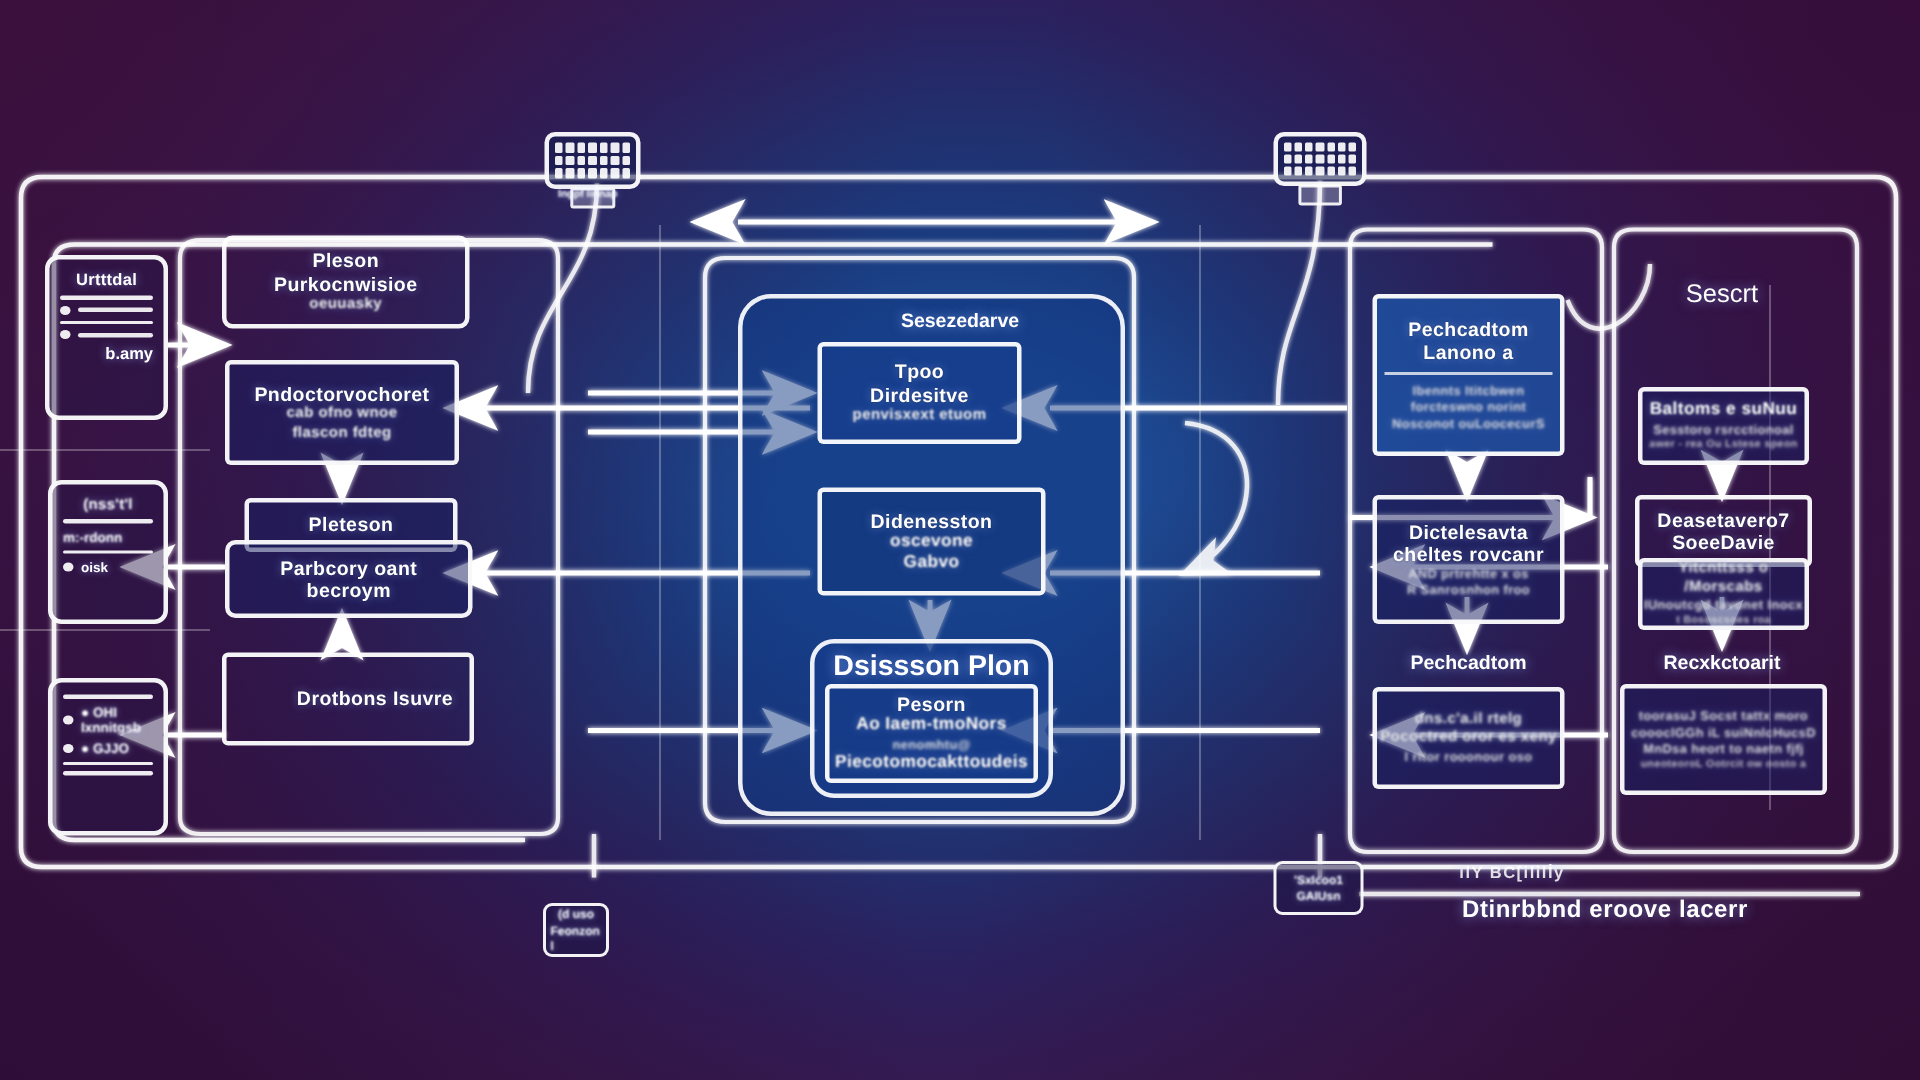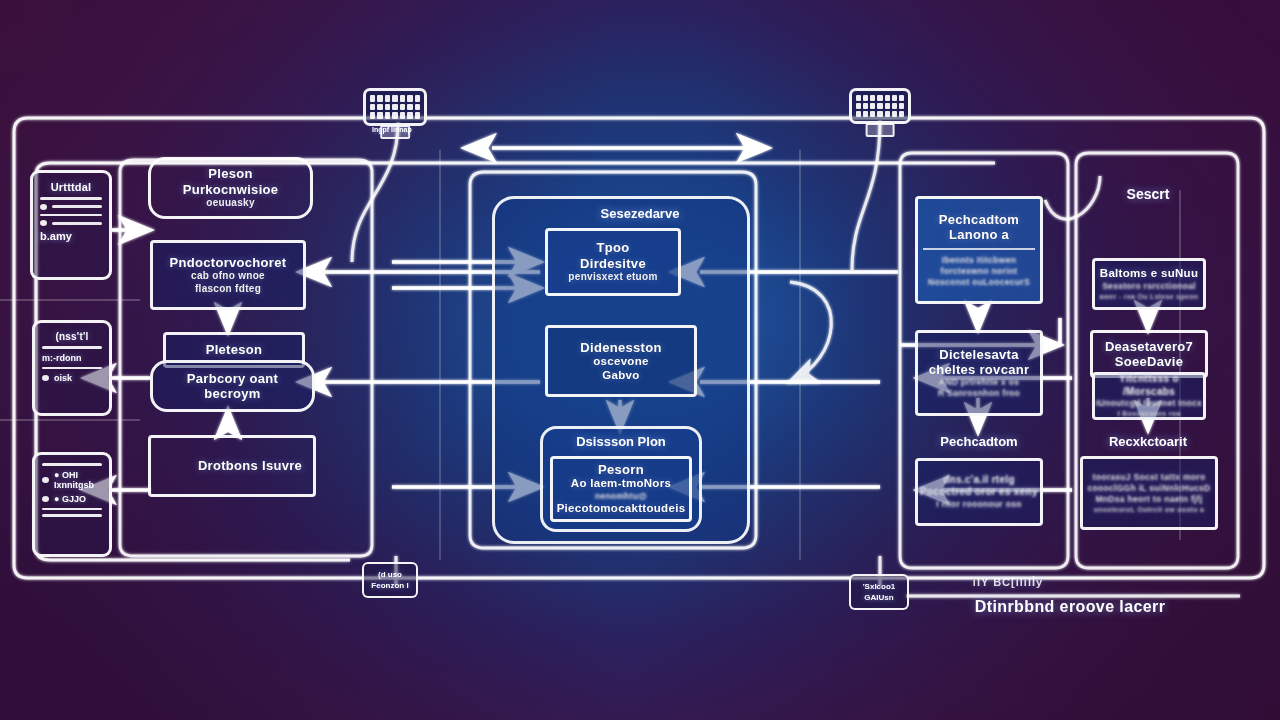--- a/index.html
+++ b/index.html
@@ -31,21 +31,21 @@
   .box{
     position:absolute;box-sizing:border-box;
     border:3px solid rgba(255,255,255,.95);
     border-radius:10px;
     display:flex;flex-direction:column;align-items:center;justify-content:center;
     text-align:center;color:#fff;
     text-shadow:0 0 6px rgba(140,170,255,.55), 0 0 2px rgba(0,0,0,.5);
     letter-spacing:.3px;
     z-index:4;
   }
-  .box.soft{border-radius:17px;}
+  .box.soft{border-radius:7px;}
   .box.sq{border-radius:4px;}
   .grp{
     position:absolute;box-sizing:border-box;
     border:3px solid rgba(255,255,255,.92);
     border-radius:22px;background:transparent;z-index:3;
   }
   .fillblue{background:rgba(22,62,140,.62);}
   .fillblue2{background:rgba(18,52,122,.55);}
   .fillcenter{background:rgba(17,56,132,.50);}
   .fillnavy{background:rgba(23,30,96,.50);}
@@ -92,21 +92,21 @@
   .card .hdr{
     font-size:11px;font-weight:700;text-align:center;
     text-shadow:0 0 6px rgba(160,185,255,.6);
     letter-spacing:.2px;
   }
   .card .rule{height:2.5px;background:rgba(255,255,255,.92);border-radius:2px;}
   .card .row{display:flex;align-items:center;gap:5px;}
   .card .dot{width:7px;height:6px;background:rgba(255,255,255,.92);border-radius:50%;flex:none;}
   .card .bar{flex:1;height:3px;background:rgba(255,255,255,.9);border-radius:2px;}
   .card .mini{font-size:9px;font-weight:700;text-shadow:0 0 5px rgba(160,185,255,.6);}
-  .card .ftr{font-size:11px;font-weight:700;text-align:left;text-shadow:0 0 6px rgba(160,185,255,.6);}
+  .card .ftr{font-size:11px;font-weight:700;text-align:right;text-shadow:0 0 6px rgba(160,185,255,.6);}
 
   .tagcard{
     position:absolute;z-index:5;box-sizing:border-box;
     border:2.5px solid rgba(255,255,255,.95);border-radius:6px;
     background:rgba(30,22,70,.5);
     display:flex;flex-direction:column;align-items:center;justify-content:center;
     color:#fff;gap:2px;padding:3px;
   }
   .tagcard .l{font-size:8px;font-weight:700;text-shadow:0 0 5px rgba(160,190,255,.65);line-height:1.15;}
 
@@ -341,21 +341,21 @@
     <div class="t3 blur2">penvisxext etuom</div>
   </div>
 
   <div class="box sq fillblue2" style="left:545px;top:325px;width:152px;height:72px;">
     <div class="t1 blur1">Didenesston</div>
     <div class="t2 blur2">oscevone</div>
     <div class="t2 blur2">Gabvo</div>
   </div>
 
   <div class="grp fillblue" style="left:540px;top:426px;width:162px;height:106px;border-radius:16px;"></div>
-  <div class="caption" style="left:621px;top:434px;transform:translateX(-50%);font-size:13px;font-weight:700;">Dsissson Plon</div>
+  <div class="caption" style="left:621px;top:434px;transform:translateX(-50%);font-size:19px;font-weight:700;">Dsissson Plon</div>
   <div class="box sq" style="left:550px;top:456px;width:142px;height:66px;">
     <div class="t1 blur1">Pesorn</div>
     <div class="t2 blur2">Ao Iaem-tmoNors</div>
     <div class="t4 blur3">nenomhtu@</div>
     <div class="t2 blur2">Piecotomocakttoudeis</div>
   </div>
 
   <div class="box sq fillhl" style="left:915px;top:196px;width:128px;height:108px;">
     <div class="t1 blur1" style="white-space:pre-line;">Pechcadtom
 Lanono a</div>
@@ -372,21 +372,21 @@
     <div class="t4 blur3">R Sanrosnhon froo</div>
   </div>
 
   <div class="caption" style="left:979px;top:434px;transform:translateX(-50%);font-size:13px;font-weight:700;filter:blur(.4px);">Pechcadtom</div>
   <div class="box sq fillnavy" style="left:915px;top:458px;width:128px;height:68px;">
     <div class="t3 blur3">dns.c'a.il rtelg</div>
     <div class="t3 blur3">Pococtred oror es xeny</div>
     <div class="t4 blur3">I rItor rooonour oso</div>
   </div>
 
-  <div class="caption" style="left:1148px;top:186px;transform:translateX(-50%);font-size:14px;font-weight:700;">Sescrt</div>
+  <div class="caption" style="left:1148px;top:186px;transform:translateX(-50%);font-size:17px;font-weight:400;">Sescrt</div>
   <div class="box sq fillnavy" style="left:1092px;top:258px;width:114px;height:52px;">
     <div class="t2 blur2">Baltoms e suNuu</div>
     <div class="t4 blur3">Sesstoro    rsrcctionoal</div>
     <div class="t5 blur3">awer - rea  Ou Lstese speon</div>
   </div>
 
   <div class="box sq" style="left:1090px;top:330px;width:118px;height:48px;">
     <div class="t1 blur1" style="white-space:pre-line;">Deasetavero7
 SoeeDavie</div>
   </div>
@@ -397,21 +397,21 @@
   </div>
 
   <div class="caption" style="left:1148px;top:434px;transform:translateX(-50%);font-size:13px;font-weight:700;filter:blur(.4px);">Recxkctoarit</div>
   <div class="box sq fillnavy" style="left:1080px;top:456px;width:138px;height:74px;">
     <div class="t4 blur3">toorasuJ Socst tattx moro</div>
     <div class="t4 blur3">coooclGGh iL suiNnlcHucsD</div>
     <div class="t4 blur3">MnDsa heort to naetn fjfj</div>
     <div class="t5 blur3">uneoteoroL Ootrcit ow oosto a</div>
   </div>
 
-  <div class="tagcard" style="left:362px;top:562px;width:56px;height:36px;">
+  <div class="tagcard" style="left:362px;top:602px;width:44px;height:36px;">
     <div class="l blur2">(d uso</div>
     <div class="l blur2">Feonzon l</div>
   </div>
 
   <div class="tagcard" style="left:849px;top:574px;width:60px;height:36px;">
     <div class="l blur2">'SxIcoo1</div>
     <div class="l blur2">GAIUsn</div>
   </div>
 
   <div id="cap-sub" class="caption" style="left:1008px;top:576px;transform:translateX(-50%);">ılY BC[ililİy</div>

